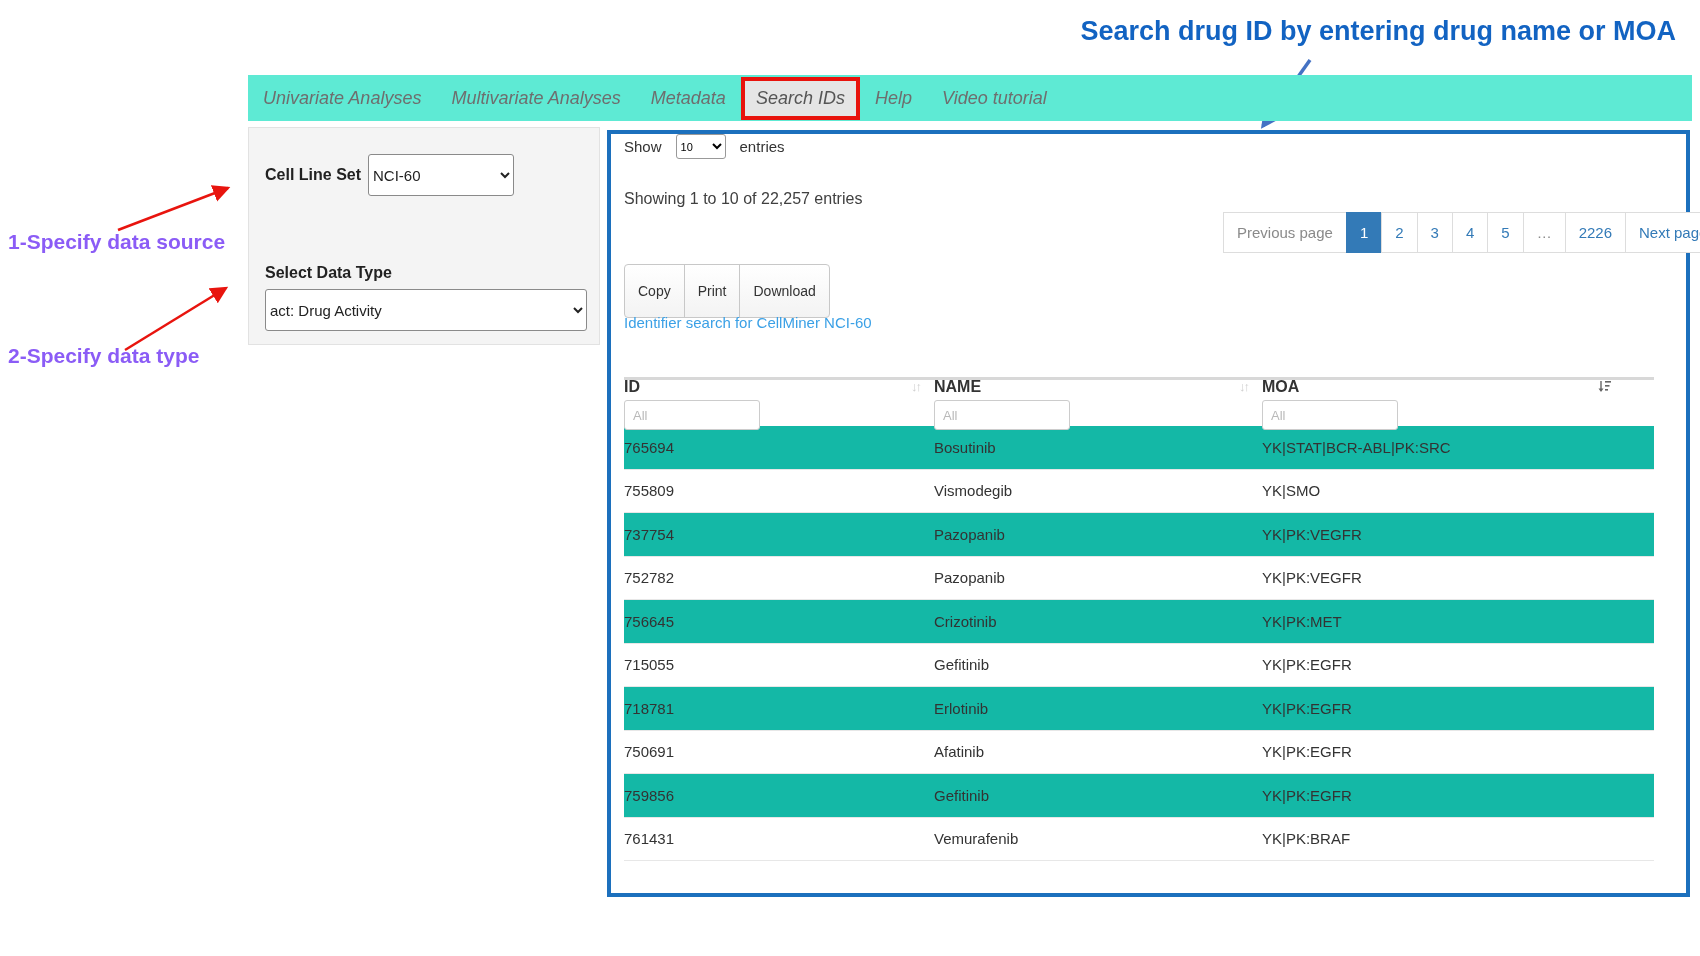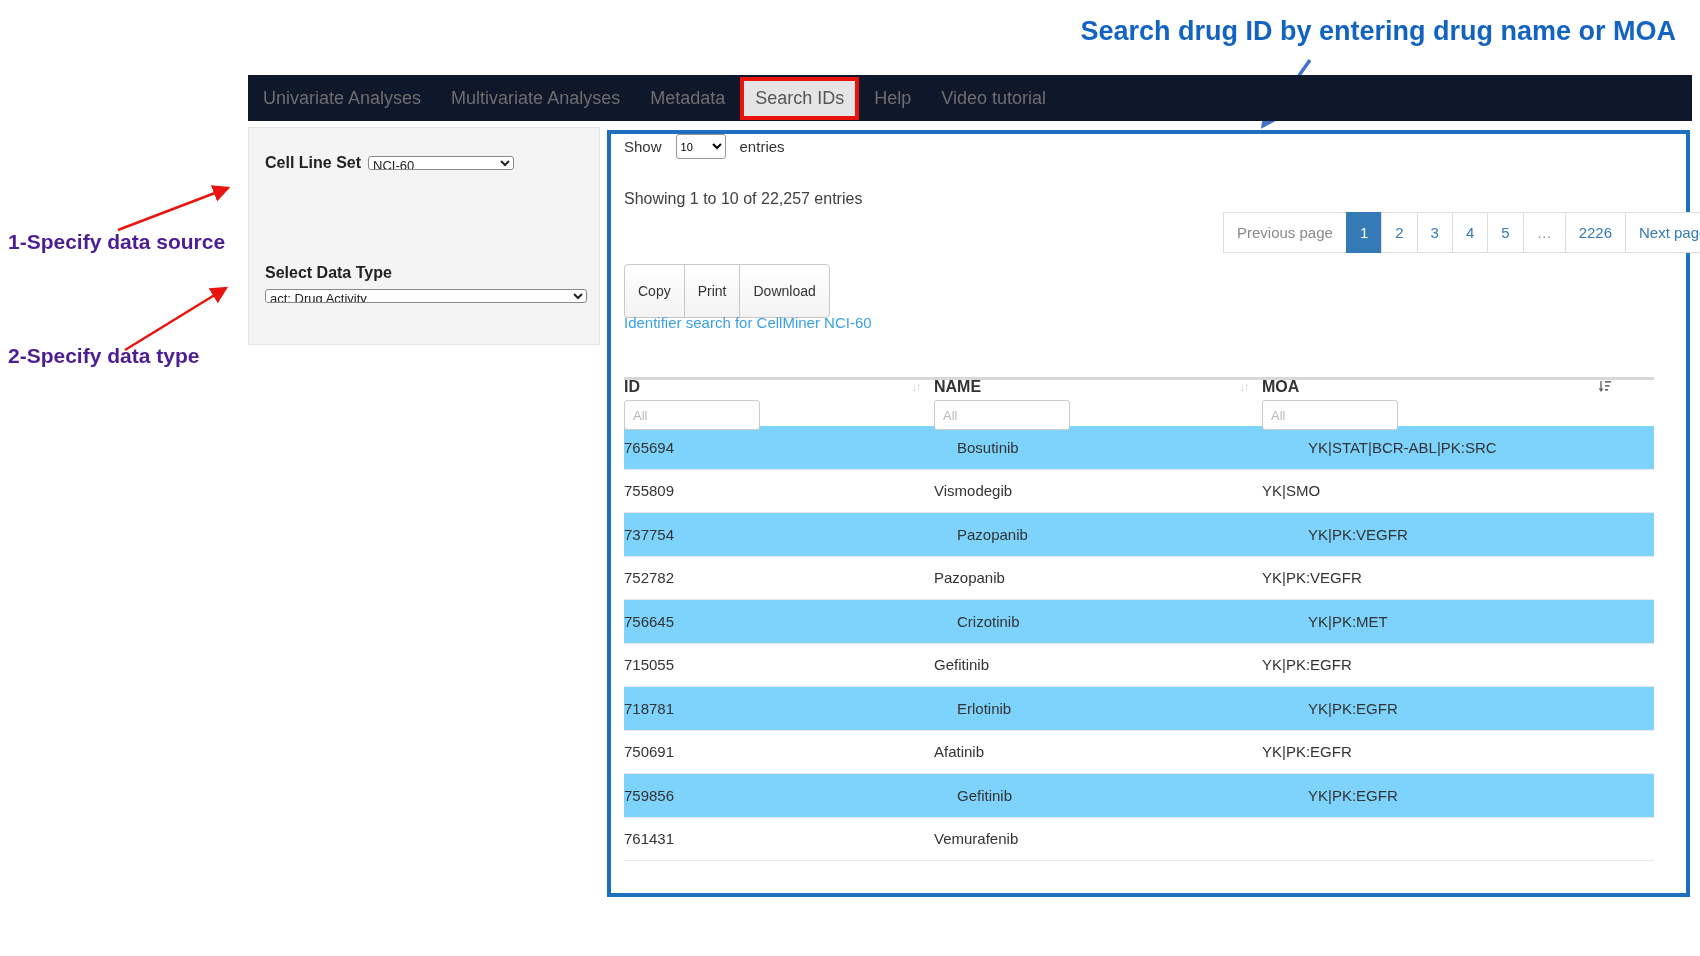--- a/index.html
+++ b/index.html
@@ -5,46 +5,46 @@
   * { box-sizing: border-box; margin: 0; padding: 0; }
   html, body { width: 1700px; height: 956px; background: #ffffff; overflow: hidden; }
   body { font-family: "Liberation Sans", sans-serif; color: #333; position: relative; }
 
   
   .heading-blue {
     position: absolute; left: 1016px; top: 16px; width: 660px;
     font-size: 27px; font-weight: bold; color: #1263c2; text-align: right;
   }
   .step-note {
-    position: absolute; font-size: 21px; font-weight: bold; color: #4c1d95; white-space: nowrap; text-align: center;
+    position: absolute; font-size: 21px; font-weight: bold; color: #8b5cf6; white-space: nowrap; text-align: center;
   }
   #step1 { left: 8px; top: 230px; }
   #step2 { left: 8px; top: 344px; }
   #arrow-overlay { position: absolute; left: 0; top: 0; width: 1700px; height: 956px; pointer-events: none; }
 
   
   .navbar {
     position: absolute; left: 248px; top: 75px; width: 1444px; height: 46px;
-    background: #0f172a; display: flex; align-items: center; font-size: 18px; color: #6e6e6e;
+    background: #5eead4; display: flex; align-items: center; font-size: 18px; color: #6e6e6e; font-style: italic;
   }
   .nav-item { padding: 0 15px; cursor: pointer; white-space: nowrap; }
   .nav-item.active {
     background: #e5e5e5; border: 4px solid #e8130c; padding: 7px 11px; color: #555;
   }
 
   
   .side-panel {
     position: absolute; left: 248px; top: 127px; width: 352px; height: 218px;
     background: #f4f4f4; border: 1px solid #e2e2e2;
   }
   .side-row { position: absolute; left: 16px; top: 26px; display: flex; align-items: center; }
   .side-label { font-weight: bold; font-size: 16px; color: #222; white-space: nowrap; }
   select.native {
-    font-size: 13px; color: #222; background: #fff; border: 1px solid #8a8a8a;
-    border-radius: 3px; height: 14px;
+    font-size: 15px; color: #222; background: #fff; border: 1px solid #8a8a8a;
+    border-radius: 3px; height: 42px;
   }
   #cellline-select { width: 146px; margin-left: 7px; }
   .side-label2 { position: absolute; left: 16px; top: 136px; }
   #datatype-select { position: absolute; left: 16px; top: 161px; width: 322px; }
 
   
   .main-panel {
     position: absolute; left: 607px; top: 130px; width: 1083px; height: 767px;
     border: 4px solid #1c70bd; background: #fff;
   }
@@ -79,21 +79,21 @@
   .sort-both { position: absolute; right: 14px; top: 1px; font-size: 13px; color: #cfcfcf; letter-spacing: -2px; }
   .sort-amount { position: absolute; right: 42px; top: 1px; }
   .tfilters { height: 46px; padding-top: 20px; }
   .filter-input {
     width: 136px; height: 30px; border: 1px solid #ccc; border-radius: 3px;
     font-size: 13px; padding: 0 8px; color: #444; background: #fff;
   }
   .filter-input::placeholder { color: #b9b9b9; }
   .drow { height: 43.5px; border-bottom: 1px solid #e7e7e7; font-size: 15px; color: #333; cursor: pointer; }
   .drow:first-of-type { border-top: 1px solid #e7e7e7; }
-  .drow.stripe { background: #7dd3fc; gap: 23px; }
+  .drow.stripe { background: #14b8a6; }
 </style>
 </head>
 <body>
 
 <div class="heading-blue">Search drug ID by entering drug  name or MOA</div>
 
 <div id="step1" class="step-note">1-Specify data source</div>
 <div id="step2" class="step-note">2-Specify data type</div>
 
 <svg id="arrow-overlay">
@@ -235,15 +235,16 @@
       <div>YK|PK:EGFR</div>
     </div>
     <div class="trow drow stripe">
       <div>759856</div>
       <div>Gefitinib</div>
       <div>YK|PK:EGFR</div>
     </div>
     <div class="trow drow">
       <div>761431</div>
       <div>Vemurafenib</div>
+      <div>YK|PK:BRAF</div>
     </div>
   </div>
 </div>
 
 </body></html>

